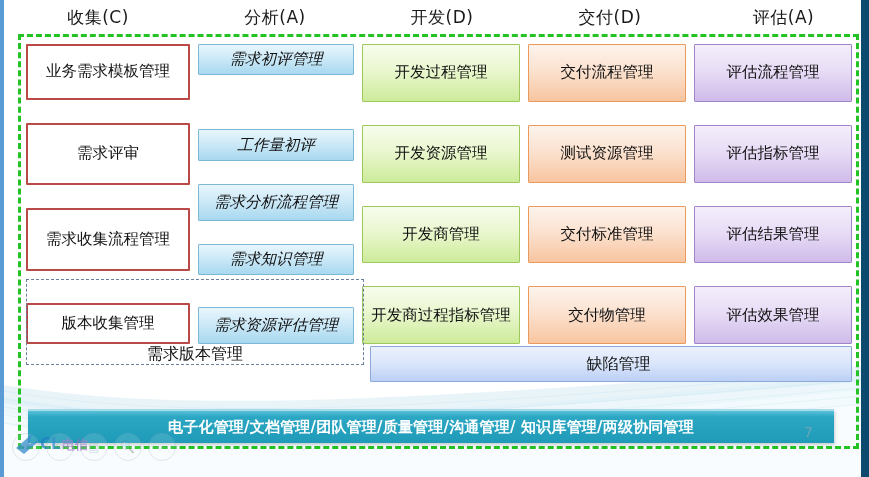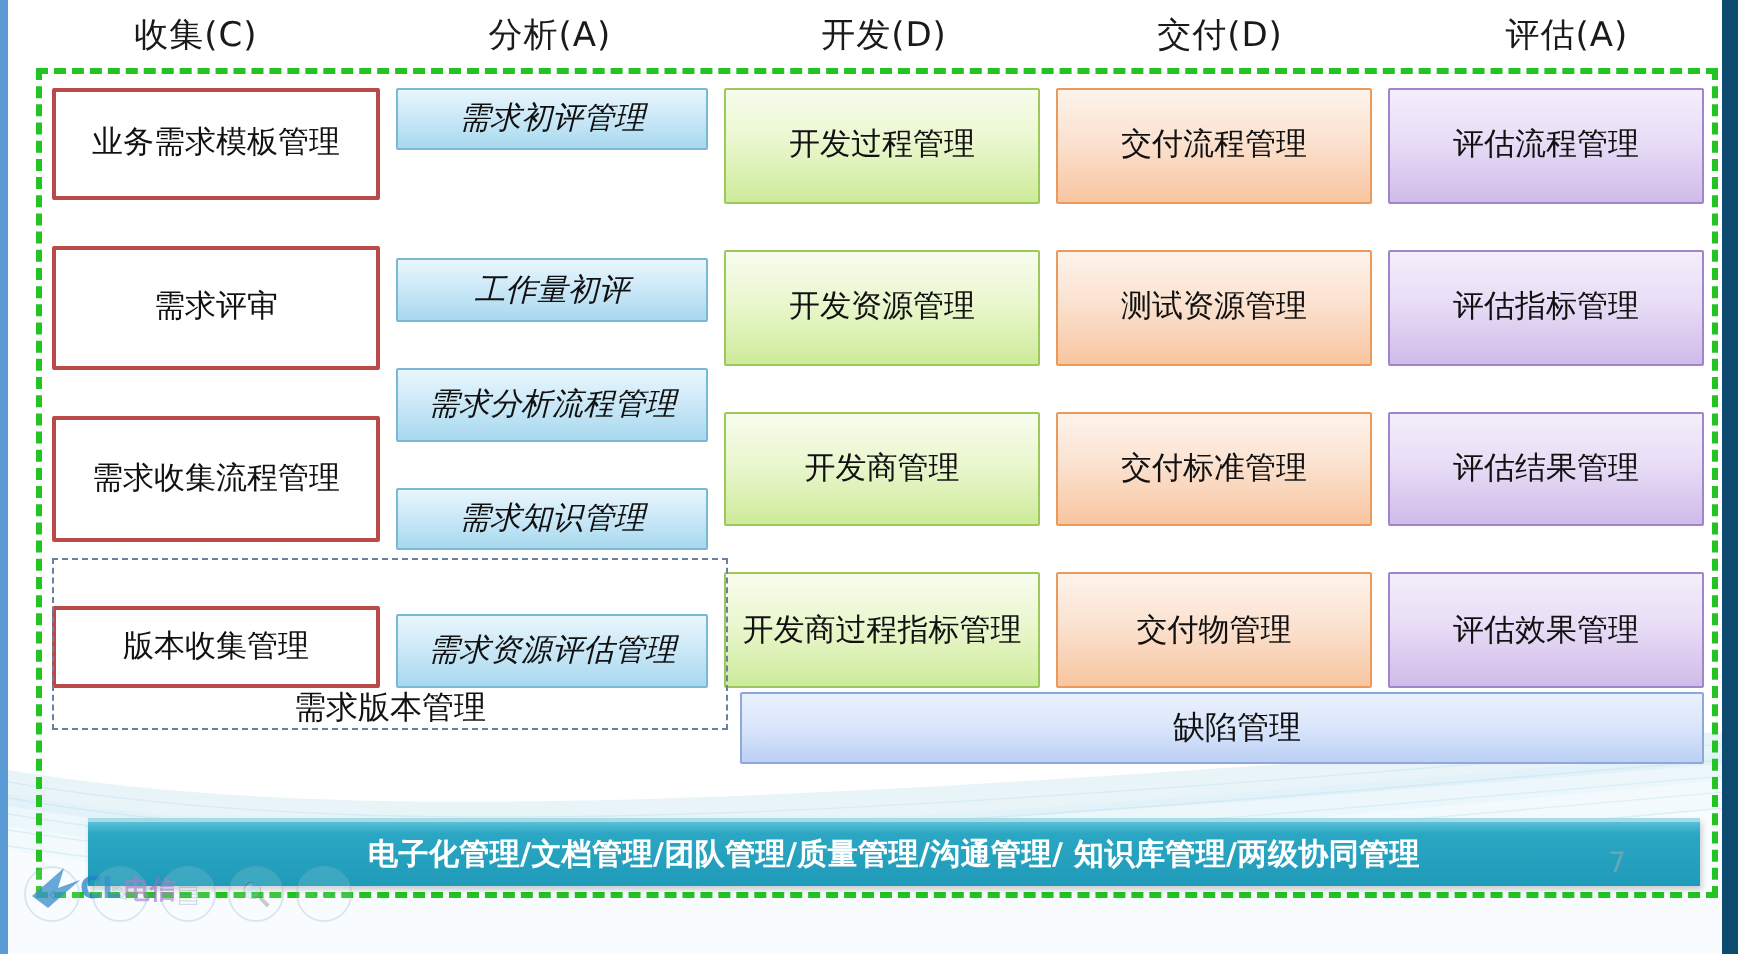--- a/index.html
+++ b/index.html
@@ -124,21 +124,21 @@
   .defect-row{
     position:absolute;
     left:366px;top:346px;
     width:482px;height:36px;
   }
   .defect-row .node{width:100%;height:100%;font-size:16px;padding-left:19px;}
 
   
   .banner{
     position:absolute;
-    left:40px;top:409px;
+    left:24px;top:409px;
     width:806px;height:34px;
     background:linear-gradient(to bottom,#5bc0d8 0%,#2ba7c4 18%,#1f9ab8 100%);
     border-top:2px solid #a6dcea;
     box-sizing:border-box;
     display:flex;align-items:center;justify-content:center;
     color:#ffffff;font-weight:bold;font-size:15px;
     letter-spacing:.2px;
     box-shadow:1px 2px 3px rgba(0,0,0,.18);
   }
   .page-num{

